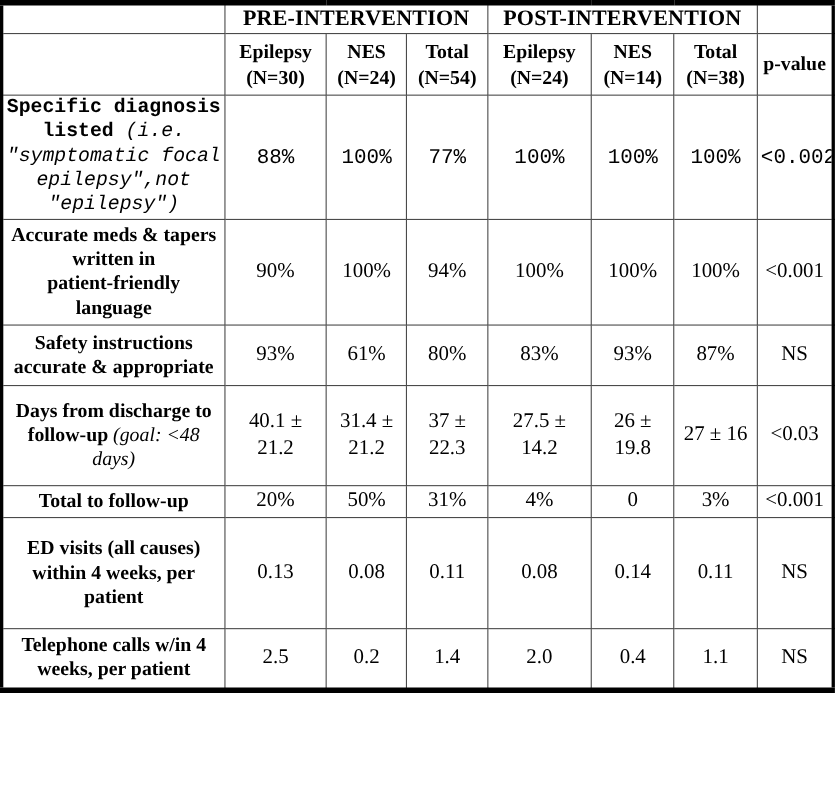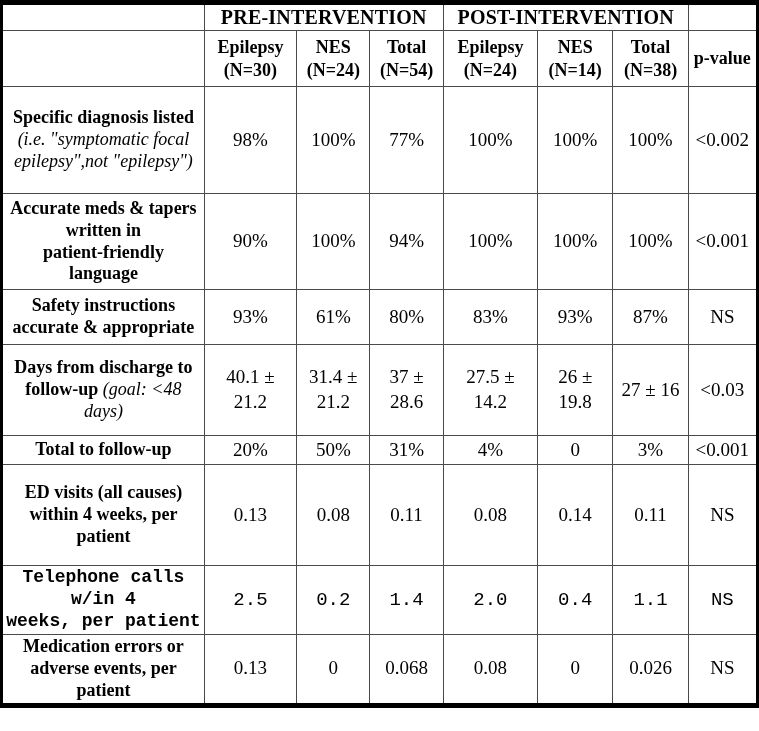--- a/index.html
+++ b/index.html
@@ -47,27 +47,27 @@
     font-style: italic;
     font-size: 18px;
   }
   td.val {
     font-size: 19px;
     line-height: 1.3;
   }
   
   tr.h1 { height: 28px; margin-top: 13px; }
   tr.h2 { height: 56px; }
-  tr.r0 { height: 107px; }
+  tr.r0 { height: 107px; font-family: Liberation Mono, monospace; }
   tr.r1 { height: 96px; font-family: Liberation Serif, serif; }
   tr.r2 { height: 55px; font-family: Liberation Serif, serif; }
   tr.r3 { height: 91px; }
   tr.r4 { height: 29px; }
   tr.r5 { height: 101px; }
-  tr.r6 { height: 56px; font-family: Liberation Mono, monospace; }
+  tr.r6 { height: 56px; }
   tr.r7 { height: 64px; }
   tr.r8 { height: 57px; }
 </style>
 </head>
 <body>
 
 <table class="outcomes">
   <colgroup>
     <col style="width:202px">
       <col style="width:92px">
@@ -98,21 +98,21 @@
       <th>NES
 (N=14)</th>
       <th>Total
 (N=38)</th>
       <th>p-value</th>
     </tr>
   </thead>
   <tbody>
     <tr class="r0">
       <th class="row-label"><span class="lbl">Specific diagnosis listed</span> <span class="note">(i.e. "symptomatic focal epilepsy",not "epilepsy")</span></th>
-      <td class="val">98%</td>
+      <td class="val">88%</td>
       <td class="val">100%</td>
       <td class="val">77%</td>
       <td class="val">100%</td>
       <td class="val">100%</td>
       <td class="val">100%</td>
       <td class="val">&lt;0.002</td>
     </tr>
     <tr class="r1">
       <th class="row-label">Accurate meds &amp; tapers
 written in
@@ -138,21 +138,21 @@
       <td class="val">NS</td>
     </tr>
     <tr class="r3">
       <th class="row-label"><span class="lbl">Days from discharge to
 follow-up</span> <span class="note">(goal: &lt;48 days)</span></th>
       <td class="val">40.1 ±
 21.2</td>
       <td class="val">31.4 ±
 21.2</td>
       <td class="val">37 ±
-28.6</td>
+22.3</td>
       <td class="val">27.5 ±
 14.2</td>
       <td class="val">26 ±
 19.8</td>
       <td class="val">27 ± 16</td>
       <td class="val">&lt;0.03</td>
     </tr>
     <tr class="r4">
       <th class="row-label">Total to follow-up</th>
       <td class="val">20%</td>
@@ -179,26 +179,14 @@
       <th class="row-label">Telephone calls w/in 4
 weeks, per patient</th>
       <td class="val">2.5</td>
       <td class="val">0.2</td>
       <td class="val">1.4</td>
       <td class="val">2.0</td>
       <td class="val">0.4</td>
       <td class="val">1.1</td>
       <td class="val">NS</td>
     </tr>
-    <tr class="r7">
-      <th class="row-label">Medication errors or
-adverse events, per
-patient</th>
-      <td class="val">0.13</td>
-      <td class="val">0</td>
-      <td class="val">0.068</td>
-      <td class="val">0.08</td>
-      <td class="val">0</td>
-      <td class="val">0.026</td>
-      <td class="val">NS</td>
-    </tr>
   </tbody>
 </table>
 
 </body></html>

